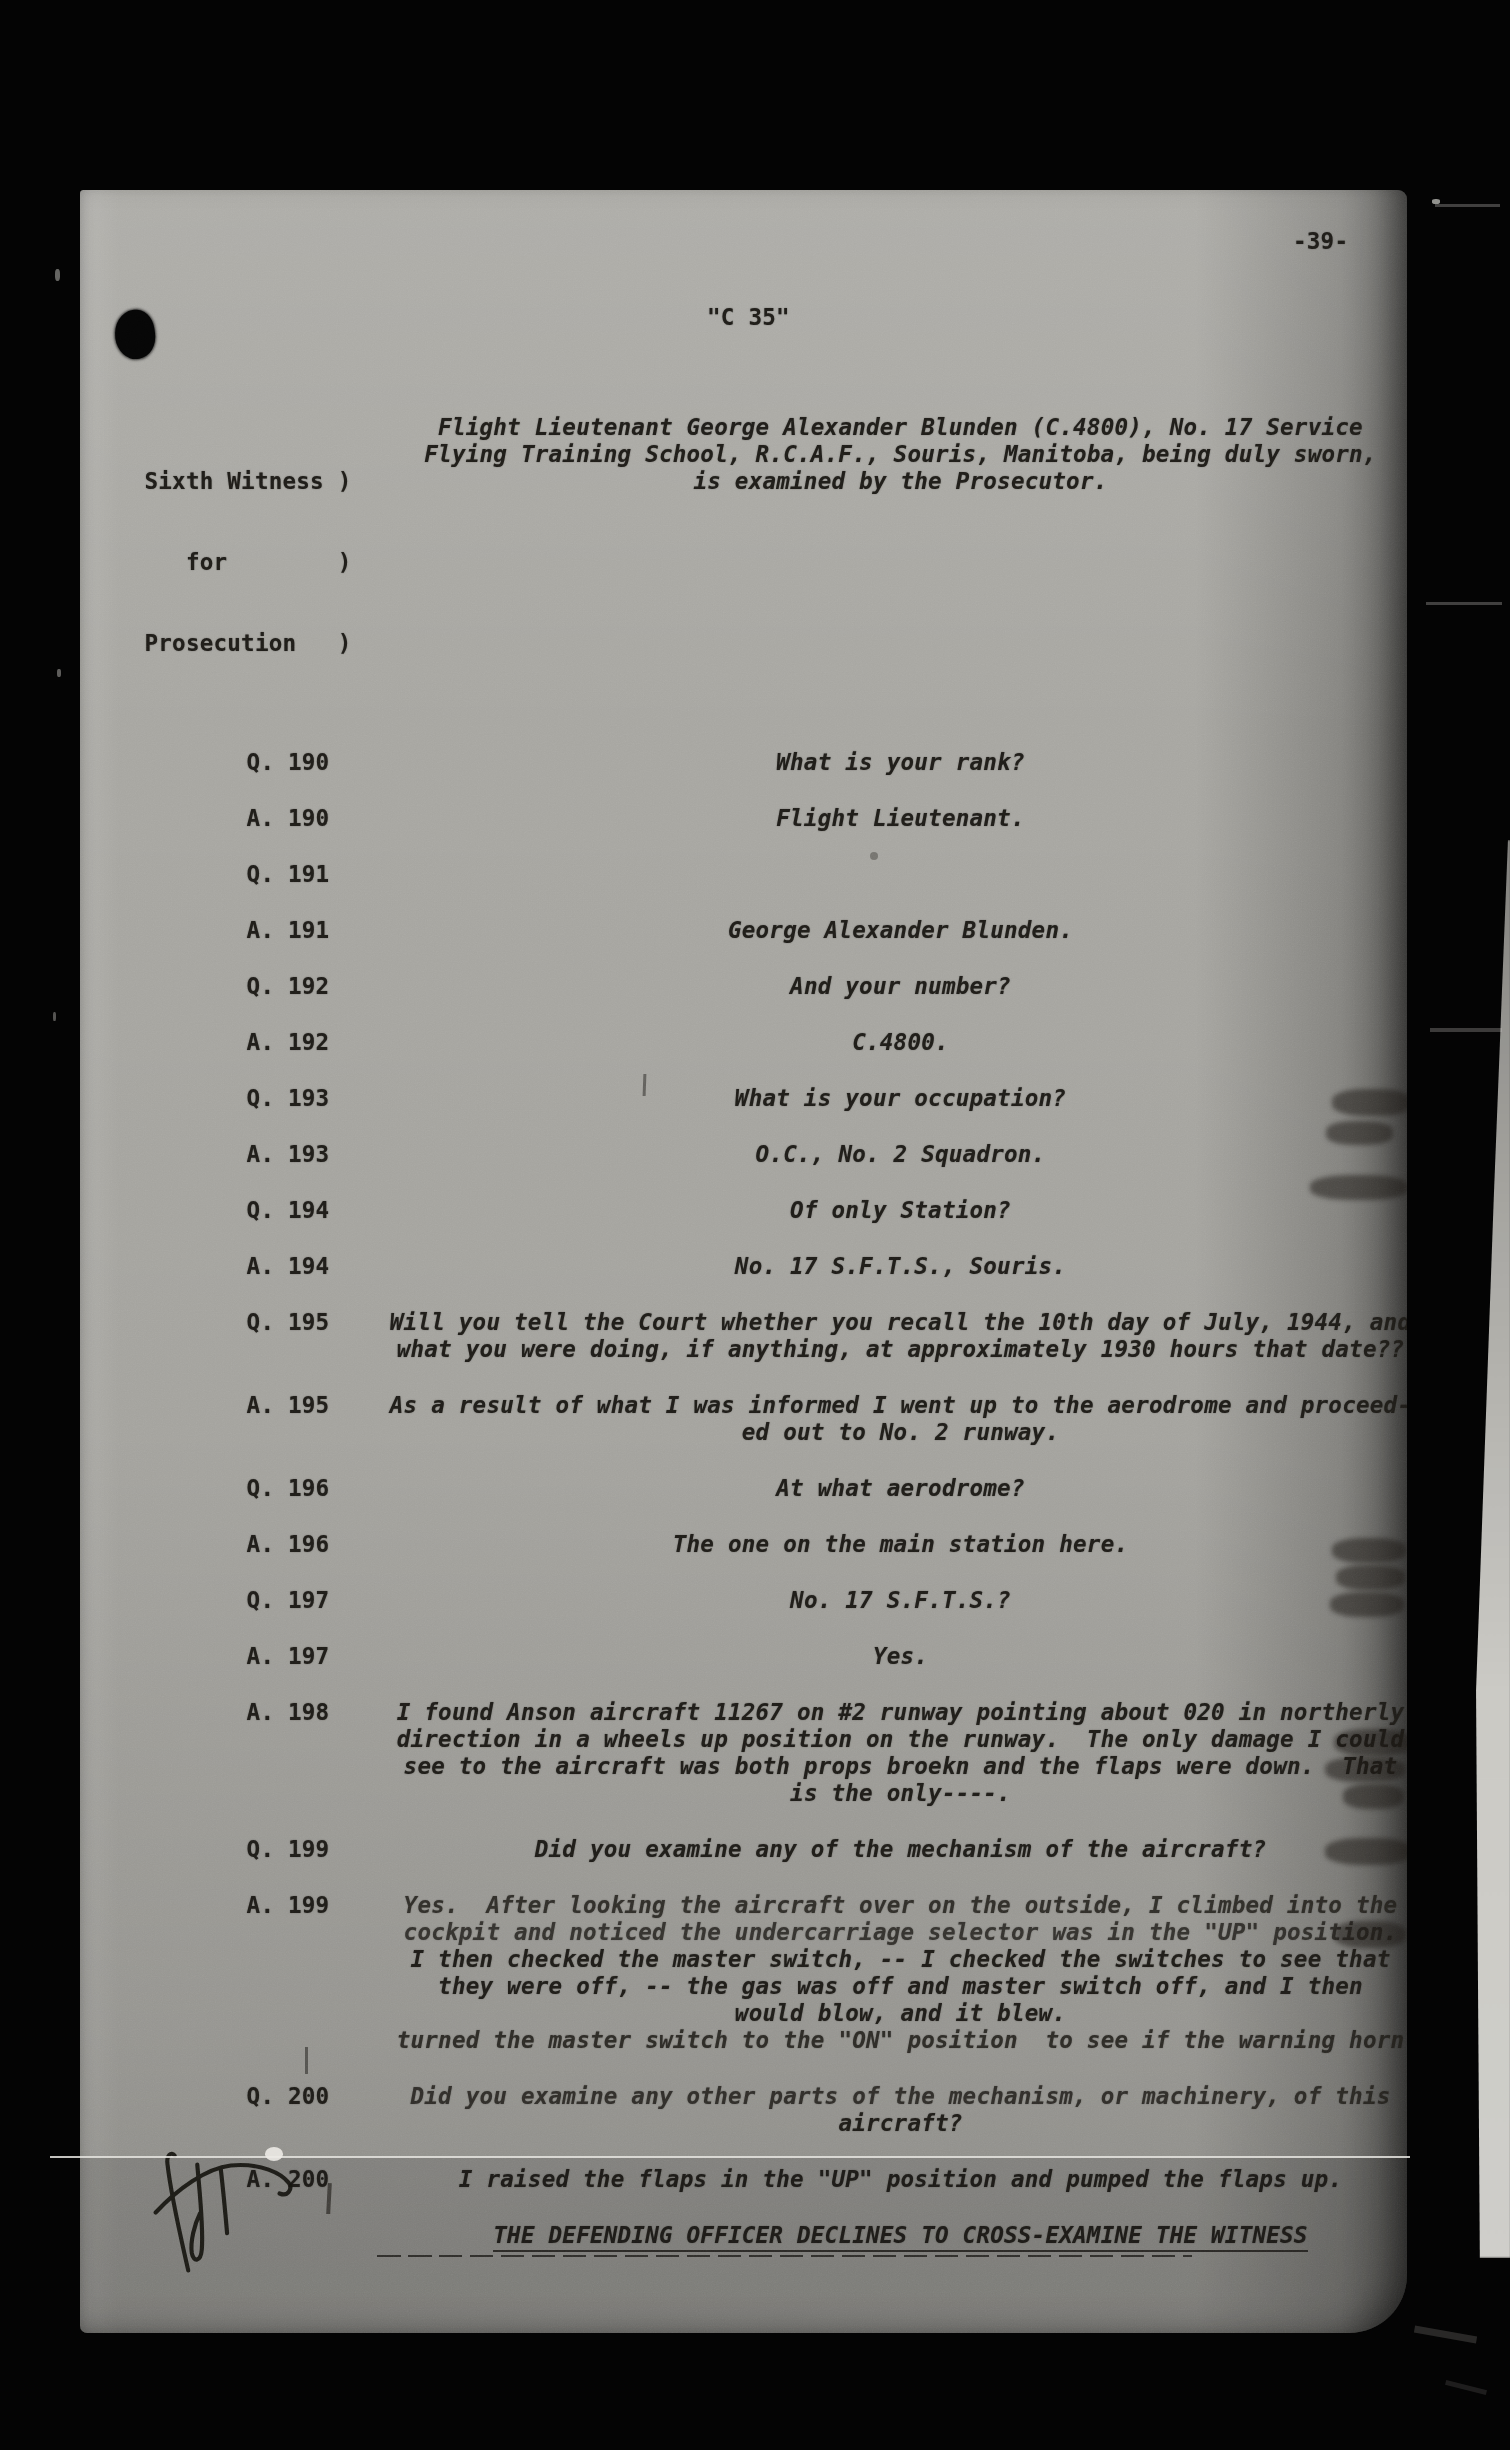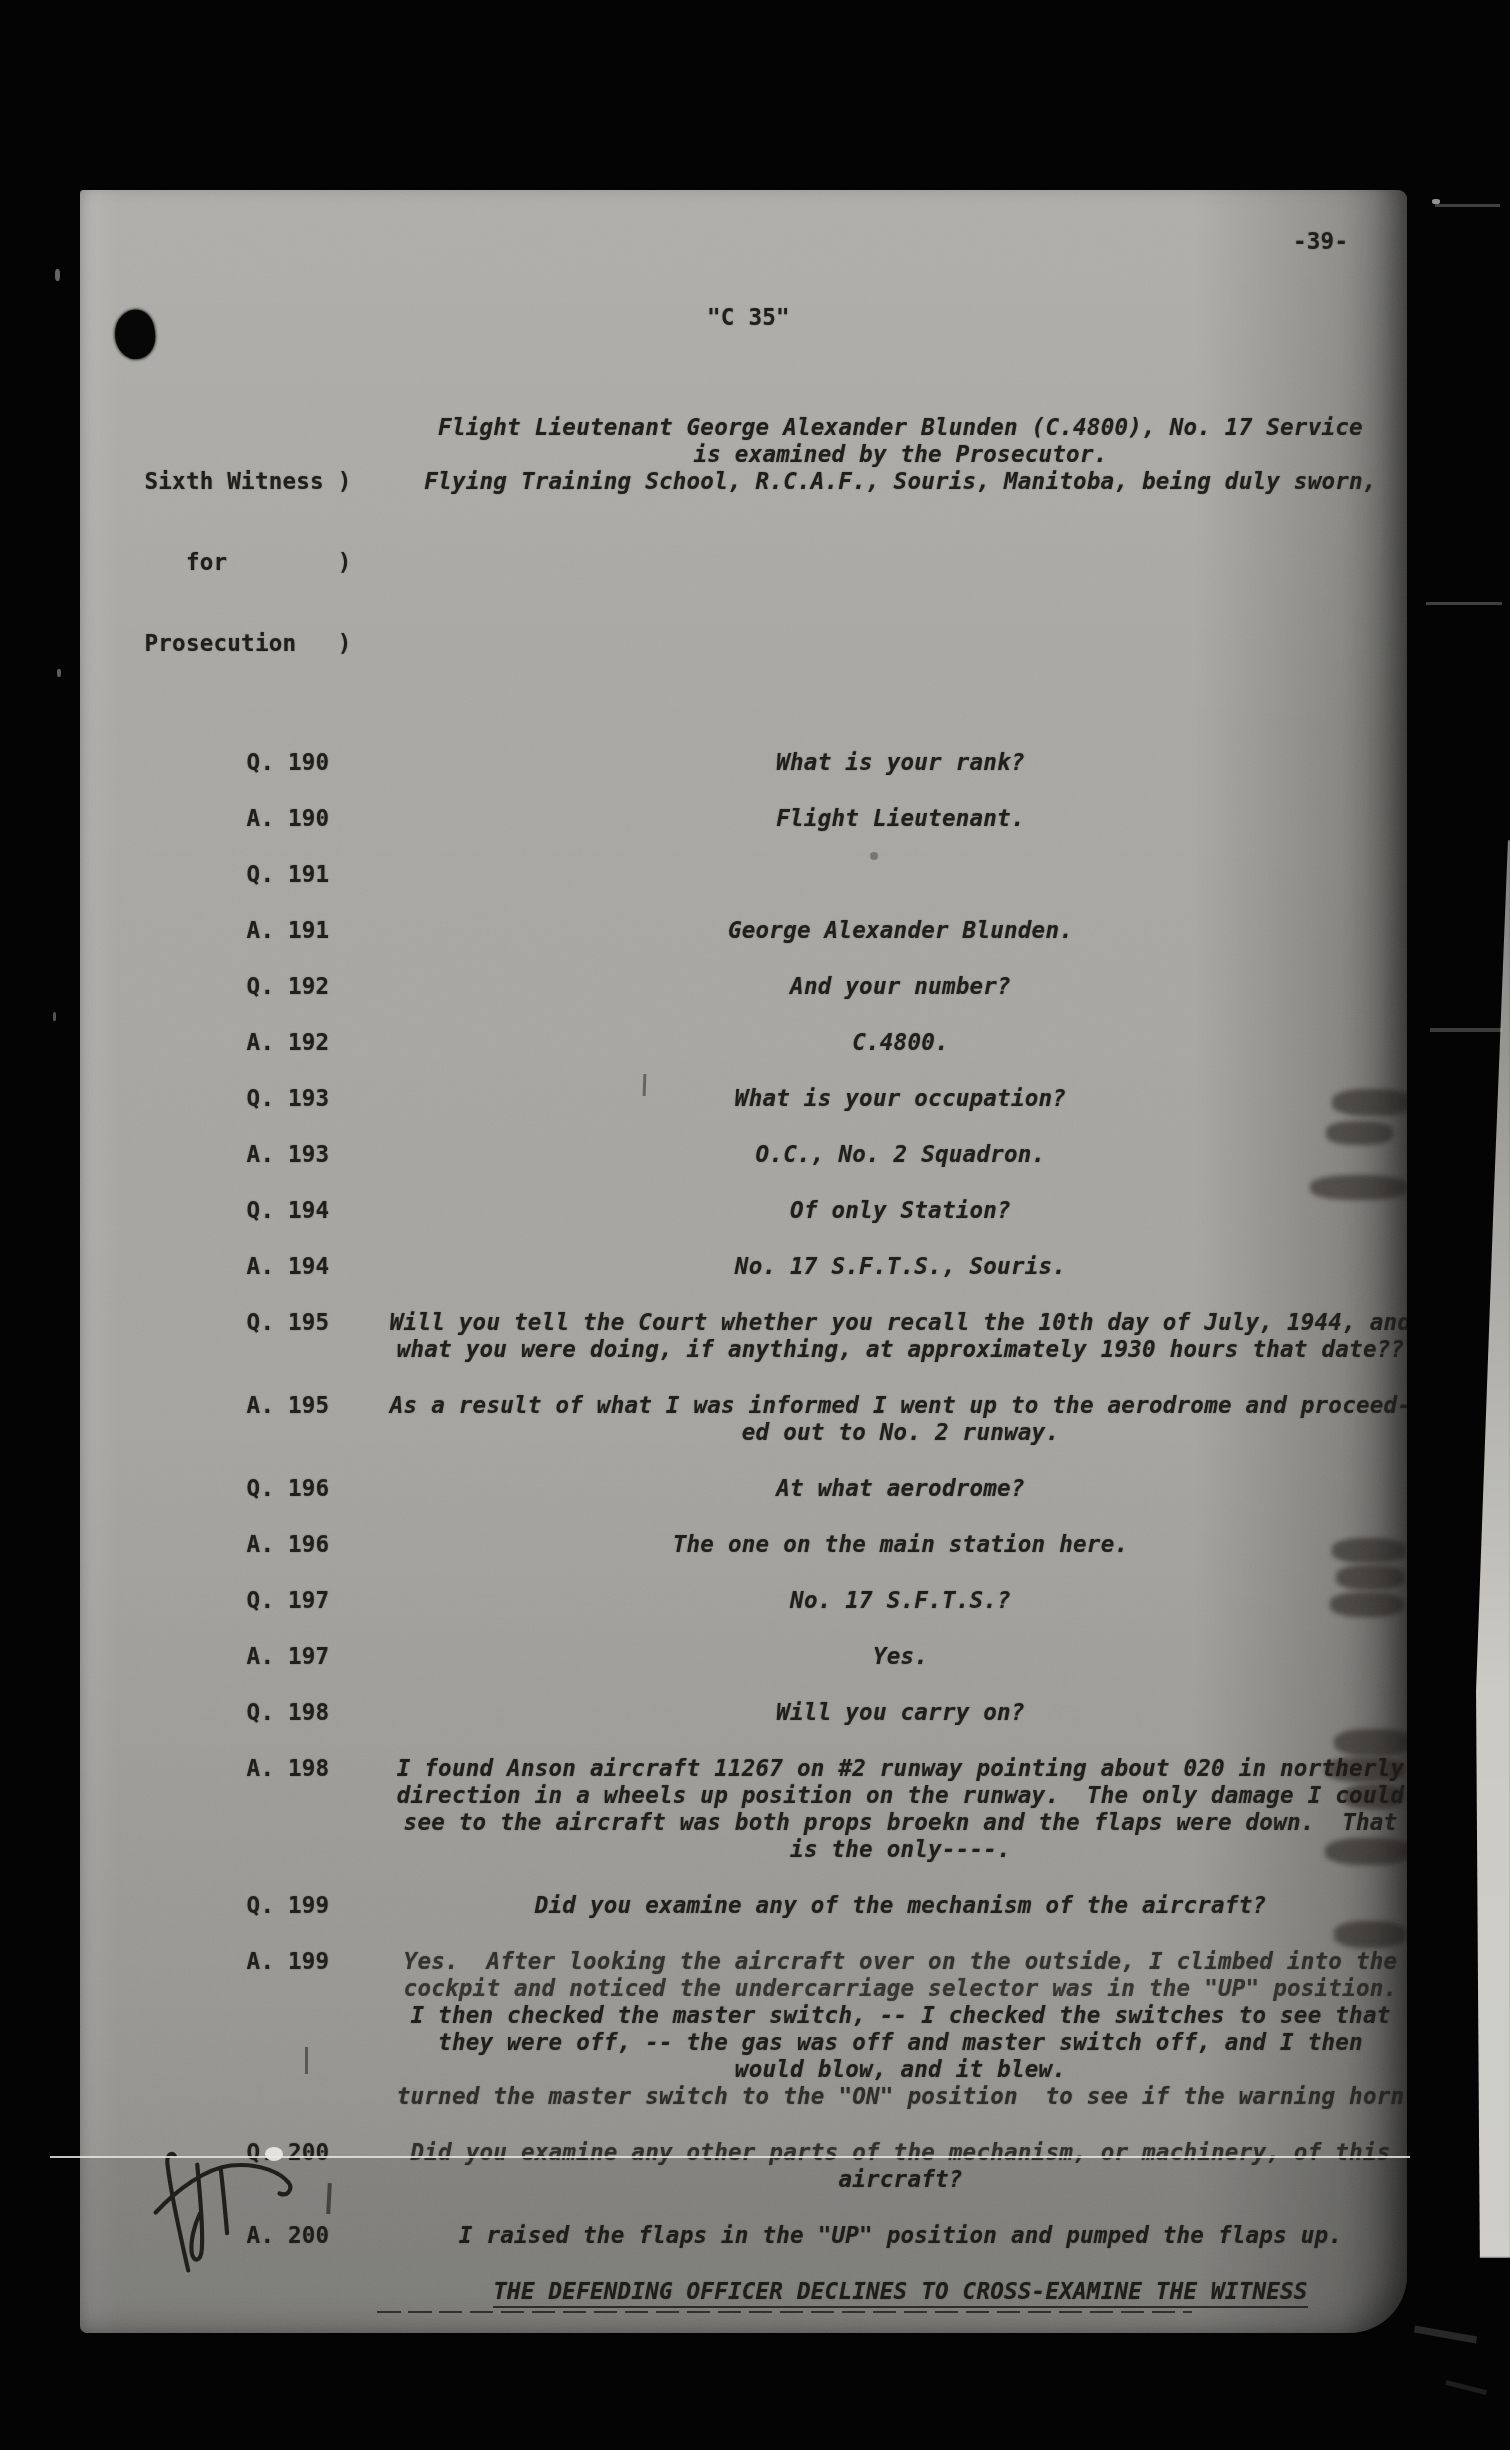--- a/index.html
+++ b/index.html
@@ -69,22 +69,22 @@
     <div class="content">
 
       <div class="row witness-row">
         <div class="lbl">
           <div class="line">Sixth Witness )</div>
           <div class="line">   for        )</div>
           <div class="line">Prosecution   )</div>
         </div>
         <div class="txt">
           <div class="line">Flight Lieutenant George Alexander Blunden (C.4800), No. 17 Service</div>
+          <div class="line">Flying Training School, R.C.A.F., Souris, Manitoba, being duly sworn,</div>
           <div class="line">is examined by the Prosecutor.</div>
-          <div class="line">Flying Training School, R.C.A.F., Souris, Manitoba, being duly sworn,</div>
         </div>
       </div>
 
       <div class="row">
         <div class="lbl">Q. 190</div>
         <div class="txt">
             <div class="line">What is your rank?</div>
           </div>
       </div>
       <div class="row">
@@ -167,26 +167,20 @@
       <div class="row">
         <div class="lbl">Q. 197</div>
         <div class="txt">
             <div class="line">No. 17 S.F.T.S.?</div>
           </div>
       </div>
       <div class="row">
         <div class="lbl">A. 197</div>
         <div class="txt">
             <div class="line">Yes.</div>
-          </div>
-      </div>
-      <div class="row">
-        <div class="lbl">Q. 198</div>
-        <div class="txt">
-            <div class="line">Will you carry on?</div>
           </div>
       </div>
       <div class="row">
         <div class="lbl">A. 198</div>
         <div class="txt">
           <div class="line">I found Anson aircraft 11267 on #2 runway pointing about 020 in northerly</div>
           <div class="line">direction in a wheels up position on the runway.  The only damage I could</div>
           <div class="line">see to the aircraft was both props broekn and the flaps were down.  That</div>
           <div class="line">is the only----.</div>
         </div>

